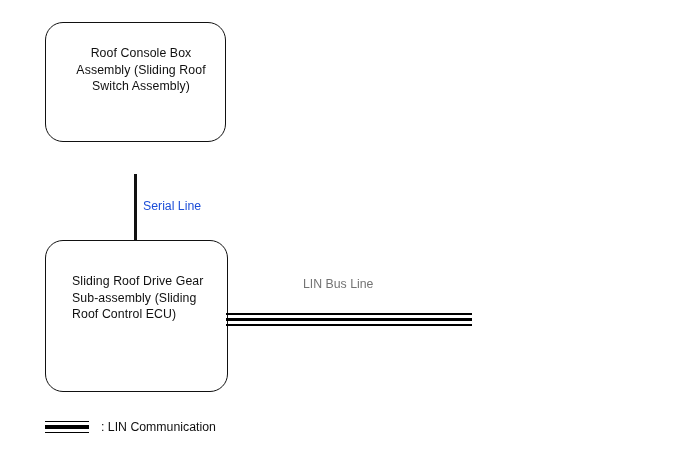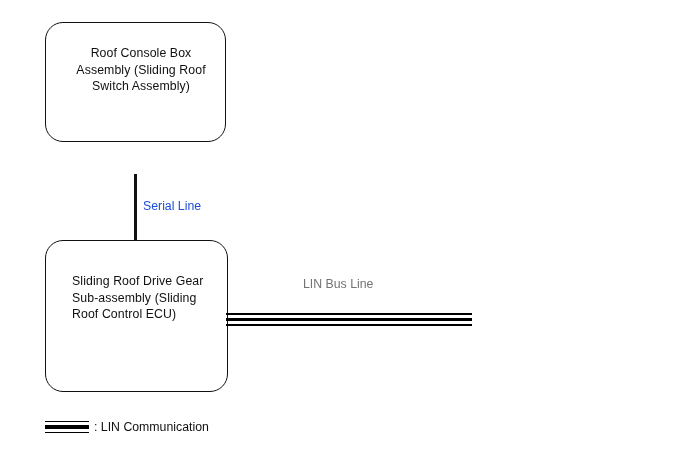--- a/index.html
+++ b/index.html
@@ -138,21 +138,21 @@
     display: flex;
     align-items: center;
   }
   #legend-marker {
     position: relative;
     width: 44px;
     height: 13px;
     flex: none;
   }
   #legend-label {
-    margin-left: 5px;
+    margin-left: 12px;
     font-size: 12.3px;
     line-height: 16px;
     white-space: nowrap;
     color: #101010;
   }
 </style>
 </head>
 <body>
 
 <div id="canvas">

